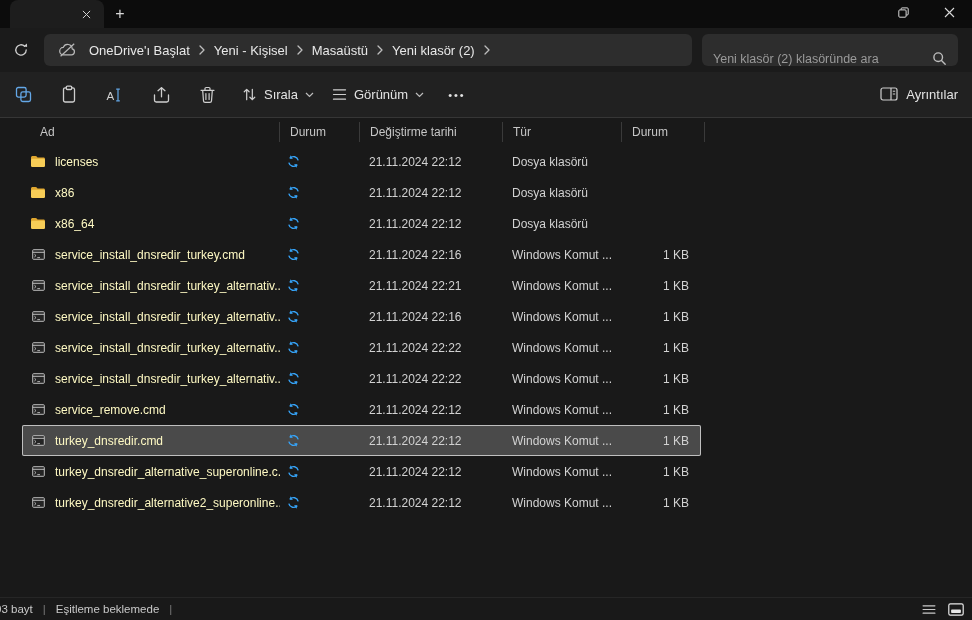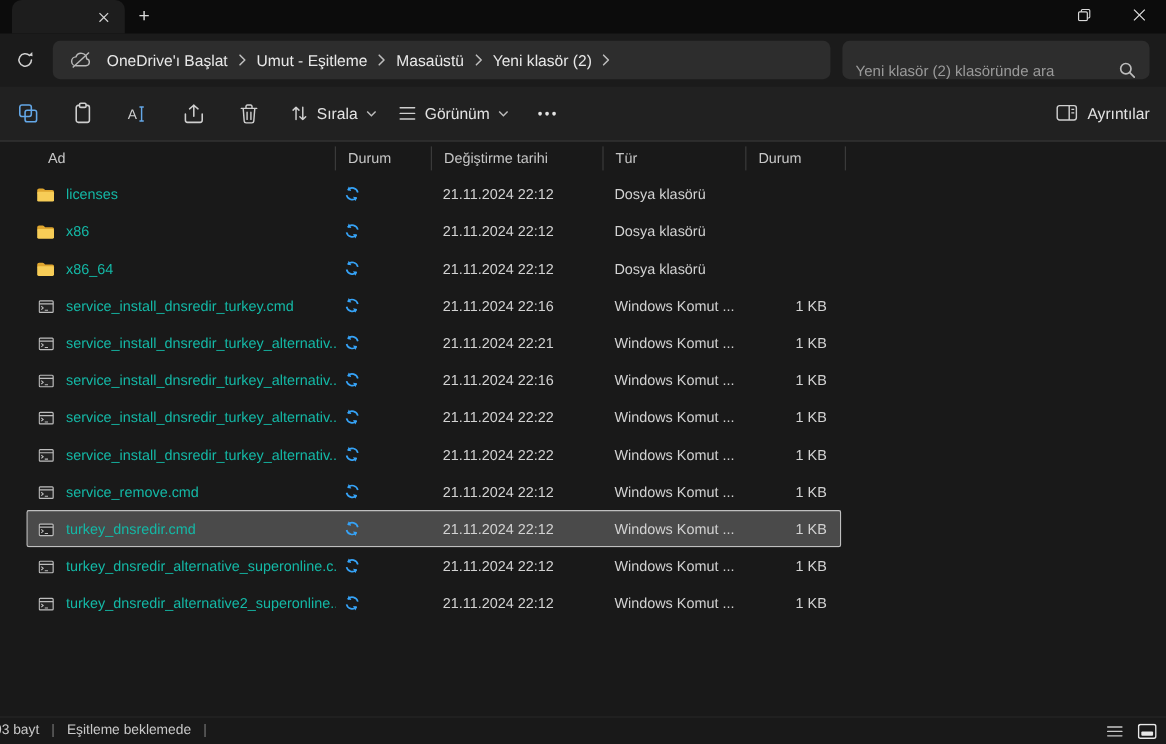--- a/index.html
+++ b/index.html
@@ -35,21 +35,21 @@
 
   
   .listheader{position:absolute;top:118px;left:22px;width:683px;height:28px;display:grid;grid-template-columns:258px 80px 143px 119px 83px;align-items:center;}
   .hcell{position:relative;font-size:12px;color:#c6c6c6;height:20px;display:flex;align-items:center;border-right:1px solid #3a3a3a;padding-left:10px;box-sizing:border-box;white-space:nowrap;overflow:hidden;}
   .hcell.hfirst{padding-left:18px;}
 
   
   .rows{position:absolute;top:146px;left:0;width:972px;}
   .row{margin-left:22px;width:679px;height:31px;display:grid;grid-template-columns:258px 80px 143px 119px 79px;align-items:center;border-radius:2px;}
   .row.selected{background:#4a4a4a;box-shadow:inset 0 0 0 1px #bfbfbf;margin-left:22px;}
-  .cell-name{display:flex;align-items:flex-end;gap:9px;padding-left:8px;font-size:12px;color:#14b8a6;overflow:hidden;white-space:nowrap;}
+  .cell-name{display:flex;align-items:flex-start;gap:9px;padding-left:8px;font-size:12px;color:#fef9c3;overflow:hidden;white-space:nowrap;}
   .ficon{width:16px;display:flex;flex:none;align-items:center;justify-content:center;}
   .cell-status{padding-left:6px;display:flex;align-items:center;}
   .cell-date,.cell-kind{font-size:12px;color:#d2d2d2;white-space:nowrap;overflow:hidden;padding-left:9px;}
   .cell-size{font-size:12px;color:#d2d2d2;text-align:right;padding-right:12px;white-space:nowrap;}
 
   
   .statusbar{position:absolute;left:0;right:0;bottom:0;height:22px;display:flex;align-items:center;font-size:11.5px;color:#c9c9c9;border-top:1px solid #262626;background:#191919;}
   .sb-left{display:flex;gap:10px;align-items:center;margin-left:-5px;white-space:nowrap;}
   .sb-sep{color:#787878;}
   .sb-icons{position:absolute;right:5px;display:flex;gap:5px;align-items:center;}
@@ -98,21 +98,21 @@
             <line x1="2.6" y1="13.2" x2="16.2" y2="0.8" stroke="#b9b9b9" stroke-width="1.2"></line>
           </svg>
       </span>
       <span id="crumbs" style="display:flex;align-items:center;">
           <span class="crumb">OneDrive'ı Başlat</span>
           <span class="bc-chev">
             <svg width="8" height="10" viewBox="0 0 8 10" fill="none" stroke="#bdbdbd" stroke-width="1.3" stroke-linecap="round" stroke-linejoin="round">
               <path d="M2 1l4 4-4 4"></path>
             </svg>
           </span>
-          <span class="crumb">Umut - Eşitleme</span>
+          <span class="crumb">Yeni - Kişisel</span>
           <span class="bc-chev">
             <svg width="8" height="10" viewBox="0 0 8 10" fill="none" stroke="#bdbdbd" stroke-width="1.3" stroke-linecap="round" stroke-linejoin="round">
               <path d="M2 1l4 4-4 4"></path>
             </svg>
           </span>
           <span class="crumb">Masaüstü</span>
           <span class="bc-chev">
             <svg width="8" height="10" viewBox="0 0 8 10" fill="none" stroke="#bdbdbd" stroke-width="1.3" stroke-linecap="round" stroke-linejoin="round">
               <path d="M2 1l4 4-4 4"></path>
             </svg>

